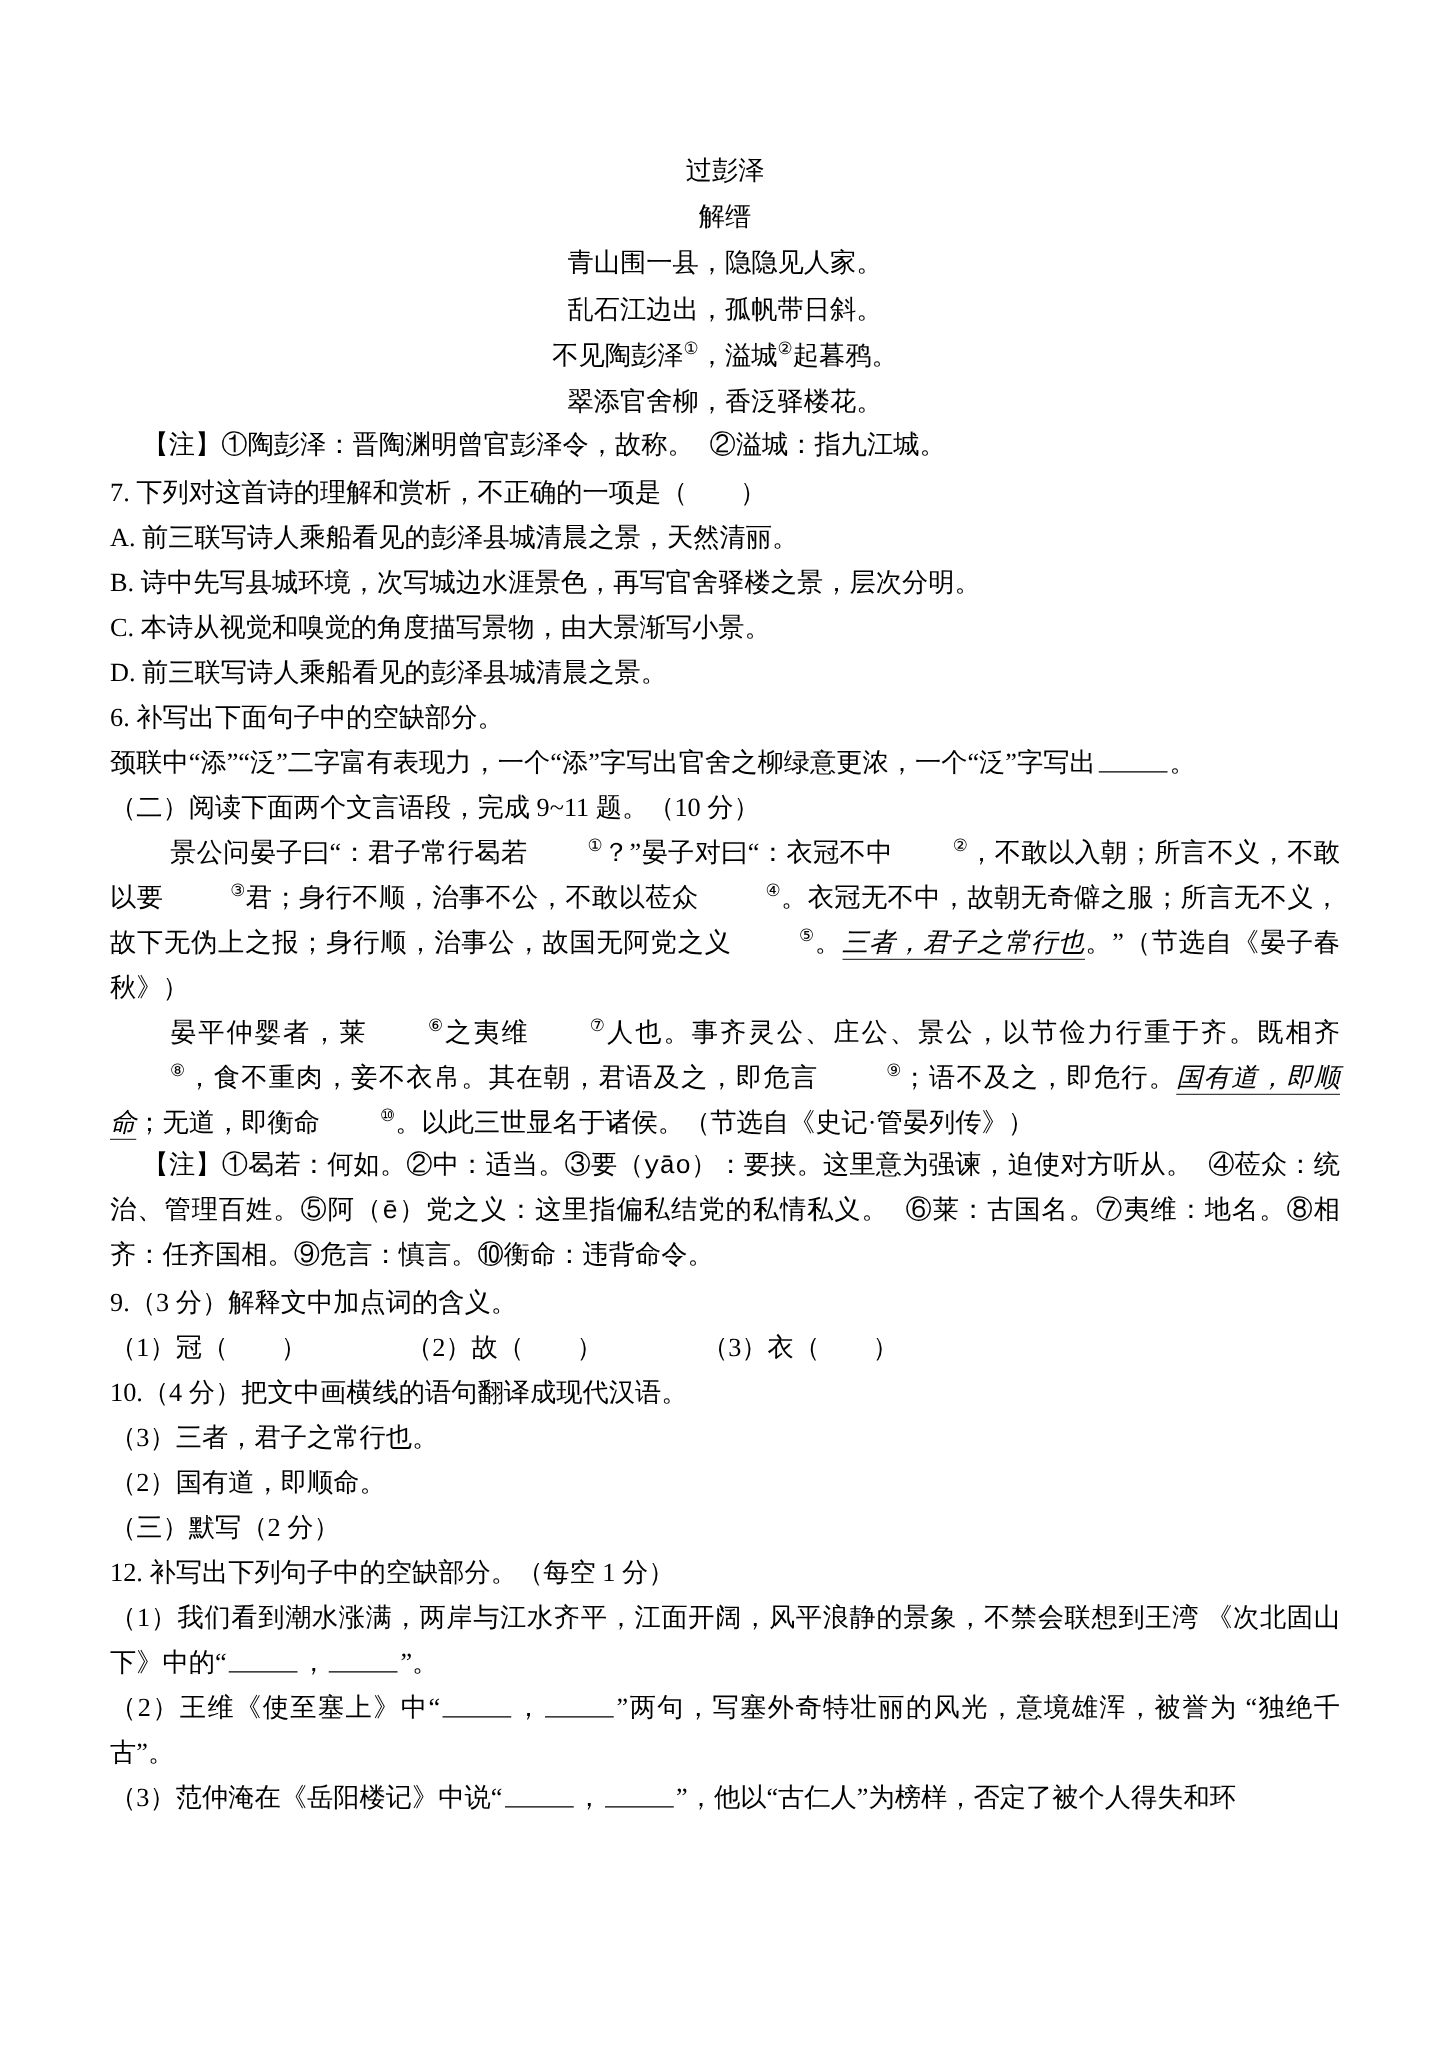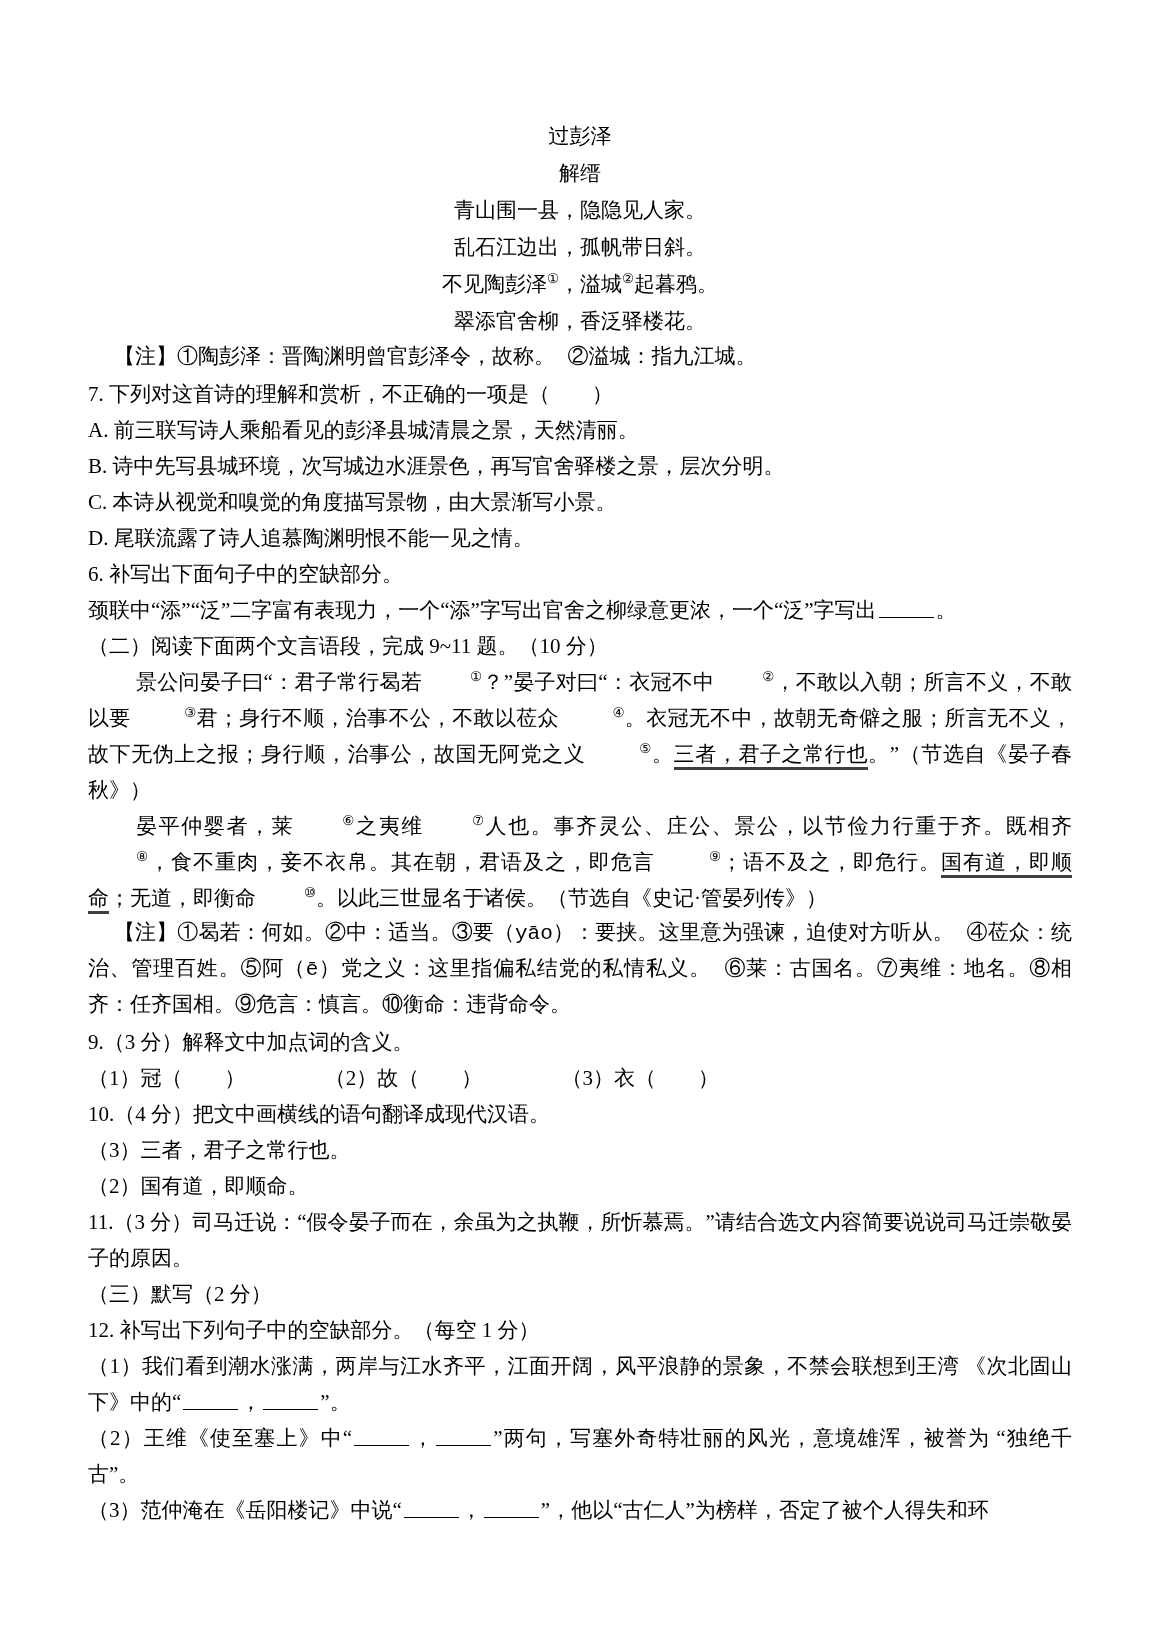--- a/index.html
+++ b/index.html
@@ -21,21 +21,21 @@
   .para { line-height: 36px; text-align: justify; }
   .indent { text-indent: 48px; }
   .indent-sm { text-indent: 26px; font-family: Liberation Mono, monospace; }
   .sup {
     display: inline-block;
     font-size: 13.5px;
     position: relative;
     top: -8px;
     line-height: 0;
   }
-  .ul { border-bottom: 3px solid #404040; padding-bottom: 1px; }
+  .ul { border-bottom: 1px solid #404040; padding-bottom: 1px; font-style: italic; }
   .blank {
     display: inline-block;
     width: 55px;
     height: 15px;
     border-bottom: 1.4px solid #000;
     margin: 0 2px -1px 2px;
   }
   .q9-item { display: inline-block; margin-right: 74px; }
   .q9-item:last-child { margin-right: 12px; }
 </style>
@@ -52,21 +52,21 @@
     <div class="poem-line"><span>不见陶彭泽</span><span class="sup">①</span><span>，溢城</span><span class="sup">②</span><span>起暮鸦。</span></div>
     <div class="poem-line"><span>翠添官舍柳，香泛驿楼花。</span></div>
   </div>
 
   <div class="line indent-sm">【注】①陶彭泽：晋陶渊明曾官彭泽令，故称。 ②溢城：指九江城。</div>
 
   <div class="line">7. 下列对这首诗的理解和赏析，不正确的一项是（　　）</div>
   <div class="line">A. 前三联写诗人乘船看见的彭泽县城清晨之景，天然清丽。</div>
   <div class="line">B. 诗中先写县城环境，次写城边水涯景色，再写官舍驿楼之景，层次分明。</div>
   <div class="line">C. 本诗从视觉和嗅觉的角度描写景物，由大景渐写小景。</div>
-  <div class="line">D. 尾联流露了诗人追慕陶渊明恨不能一见之情。</div>
+  <div class="line">D. 前三联写诗人乘船看见的彭泽县城清晨之景。</div>
 
   <div class="line">6. 补写出下面句子中的空缺部分。</div>
   <div class="para"><span>颈联中“添”“泛”二字富有表现力，一个“添”字写出官舍之柳绿意更浓，一个“泛”字写出</span><span class="blank"></span><span>。</span></div>
 
   <div class="line">（二）阅读下面两个文言语段，完成 9~11 题。（10 分）</div>
 
   <div class="para indent"><span>景公问晏子曰“：君子常行曷若</span><span class="sup">①</span><span>？”晏子对曰“：衣冠不中</span><span class="sup">②</span><span>，不敢以入朝；所言不义，不敢以要 </span><span class="sup">③</span><span>君；身行不顺，治事不公，不敢以莅众 </span><span class="sup">④</span><span>。衣冠无不中，故朝无奇僻之服；所言无不义，故下无伪上之报；身行顺，治事公，故国无阿党之义 </span><span class="sup">⑤</span><span>。</span><span class="ul">三者，君子之常行也</span><span>。”（节选自《晏子春秋》）</span></div>
   <div class="para indent"><span>晏平仲婴者，莱</span><span class="sup">⑥</span><span>之夷维</span><span class="sup">⑦</span><span>人也。事齐灵公、庄公、景公，以节俭力行重于齐。既相齐 </span><span class="sup">⑧</span><span>，食不重肉，妾不衣帛。其在朝，君语及之，即危言 </span><span class="sup">⑨</span><span>；语不及之，即危行。</span><span class="ul">国有道，即顺命</span><span>；无道，即衡命</span><span class="sup">⑩</span><span>。以此三世显名于诸侯。（节选自《史记·管晏列传》）</span></div>
   <div class="para indent-sm">【注】①曷若：何如。②中：适当。③要（yāo）：要挟。这里意为强谏，迫使对方听从。 ④莅众：统治、管理百姓。⑤阿（ē）党之义：这里指偏私结党的私情私义。 ⑥莱：古国名。⑦夷维：地名。⑧相齐：任齐国相。⑨危言：慎言。⑩衡命：违背命令。</div>
 
@@ -74,21 +74,20 @@
   <div class="line">
     <span class="q9-item">（1）冠（　　）</span>
     <span class="q9-item">（2）故（　　）</span>
     <span class="q9-item">（3）衣（　　）</span>
   </div>
 
   <div class="line">10.（4 分）把文中画横线的语句翻译成现代汉语。</div>
   <div class="line">（3）三者，君子之常行也。</div>
   <div class="line">（2）国有道，即顺命。</div>
 
-  <div class="para">11.（3 分）司马迁说：“假令晏子而在，余虽为之执鞭，所忻慕焉。”请结合选文内容简要说说司马迁崇敬晏子的原因。</div>
 
   <div class="line">（三）默写（2 分）</div>
 
   <div class="line">12. 补写出下列句子中的空缺部分。（每空 1 分）</div>
   <div class="para"><span>（1）我们看到潮水涨满，两岸与江水齐平，江面开阔，风平浪静的景象，不禁会联想到王湾 《次北固山下》中的“</span><span class="blank"></span><span>，</span><span class="blank"></span><span>”。</span></div>
   <div class="para"><span>（2）王维《使至塞上》中“</span><span class="blank"></span><span>，</span><span class="blank"></span><span>”两句，写塞外奇特壮丽的风光，意境雄浑，被誉为 “独绝千古”。</span></div>
   <div class="para"><span>（3）范仲淹在《岳阳楼记》中说“</span><span class="blank"></span><span>，</span><span class="blank"></span><span>”，他以“古仁人”为榜样，否定了被个人得失和环</span></div>
 
 </div>
 

